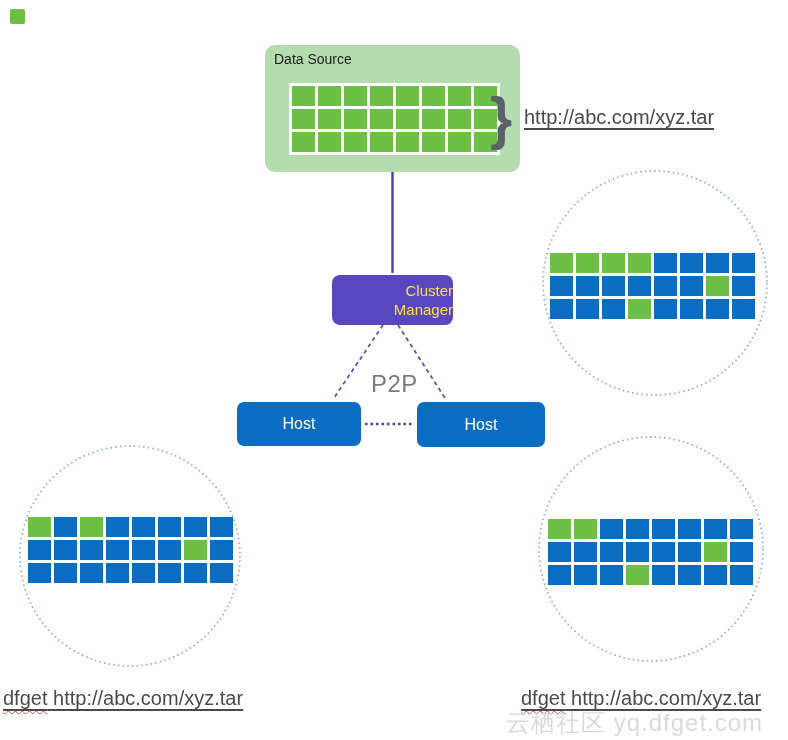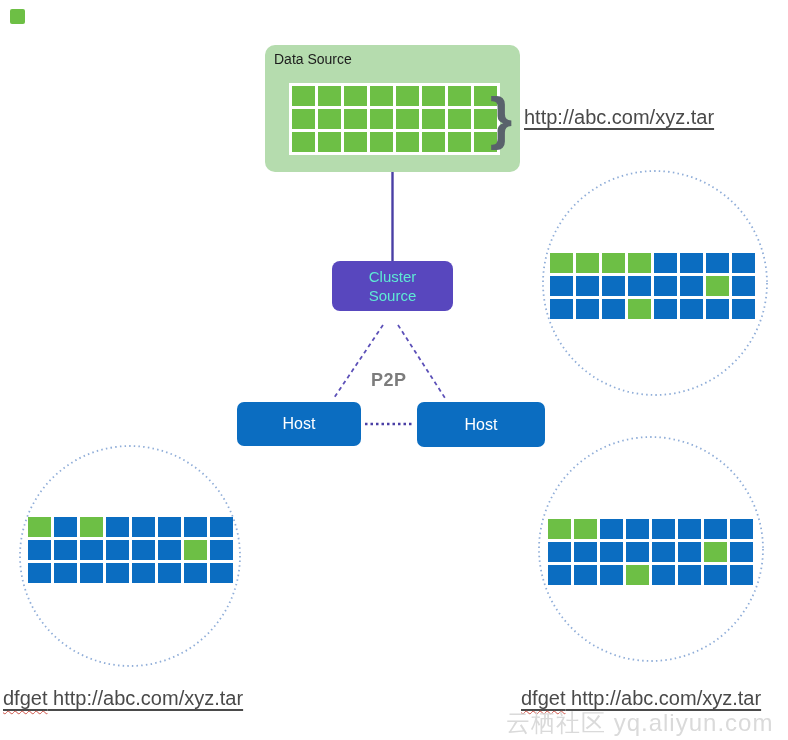--- a/index.html
+++ b/index.html
@@ -32,33 +32,33 @@
 
   
   .brace { left: 490px; top: 84px; font-size: 57px; font-weight: bold;
     color: #59626b; line-height: 68px; }
   .url-top { left: 524px; top: 106px; font-size: 20px; color: #4a4a4a;
     font-weight: 500; text-decoration: underline;
     text-decoration-thickness: 1.5px; text-underline-offset: 4px;
     white-space: nowrap; }
 
   
-  .cluster-manager { left: 332px; top: 261px; width: 121px; height: 50px;
-    background: var(--purple); border-radius: 8px; color: #5eead4;
-    display: flex; flex-direction: column; align-items: center;
+  .cluster-manager { left: 332px; top: 275px; width: 121px; height: 50px;
+    background: var(--purple); border-radius: 8px; color: #fde047;
+    display: flex; flex-direction: column; align-items: flex-end;
     justify-content: center; font-size: 15px; line-height: 19px; }
 
   
   .host { background: var(--blue); border-radius: 7px; color: #ffffff;
     display: flex; align-items: center; justify-content: center;
     font-size: 16px; }
   .host-left  { left: 237px; top: 402px; width: 124px; height: 44px; }
   .host-right { left: 417px; top: 402px; width: 128px; height: 45px; }
 
-  .p2p-label { left: 371px; top: 370px; font-size: 18px; font-weight: 700;
+  .p2p-label { left: 371px; top: 370px; font-size: 24px; font-weight: 400;
     color: #7c7c7c; letter-spacing: 0.5px; }
 
   
   .connector-layer { left: 0; top: 0; pointer-events: none; }
   .line-solid  { stroke: var(--line_purple); stroke-width: 2.4; }
   .line-dashed { stroke: var(--dashed_purple); stroke-width: 1.8;
     stroke-dasharray: 4 3.5; }
   .line-dotted { stroke: var(--line_purple); stroke-width: 2.4;
     stroke-dasharray: 2.5 3; }
   .p2p-circle { fill: none; stroke: var(--circle_border);
@@ -122,21 +122,21 @@
       <div style="background: rgb(109, 191, 69);"></div>
       <div style="background: rgb(109, 191, 69);"></div>
       <div style="background: rgb(109, 191, 69);"></div>
     </div>
 
   <div class="abs brace">}</div>
   <div class="abs url-top">http://abc.com/xyz.tar</div>
 
   <div class="abs cluster-manager">
     <span>Cluster</span>
-    <span>Source</span>
+    <span>Manager</span>
   </div>
 
   <div class="abs p2p-label">P2P</div>
 
   <div class="abs host host-left">
     <span>Host</span>
   </div>
   <div class="abs host host-right">
     <span>Host</span>
   </div>
@@ -220,15 +220,15 @@
       <div style="background: rgb(11, 109, 193);"></div>
     </div>
 
   <div class="abs command command-left">
     <span class="cmd-word">dfget</span><span> http://abc.com/xyz.tar</span>
   </div>
   <div class="abs command command-right">
     <span class="cmd-word">dfget</span><span> http://abc.com/xyz.tar</span>
   </div>
 
-  <div class="abs watermark">云栖社区 yq.aliyun.com</div>
+  <div class="abs watermark">云栖社区 yq.dfget.com</div>
 
 </div>
 
 </body></html>

